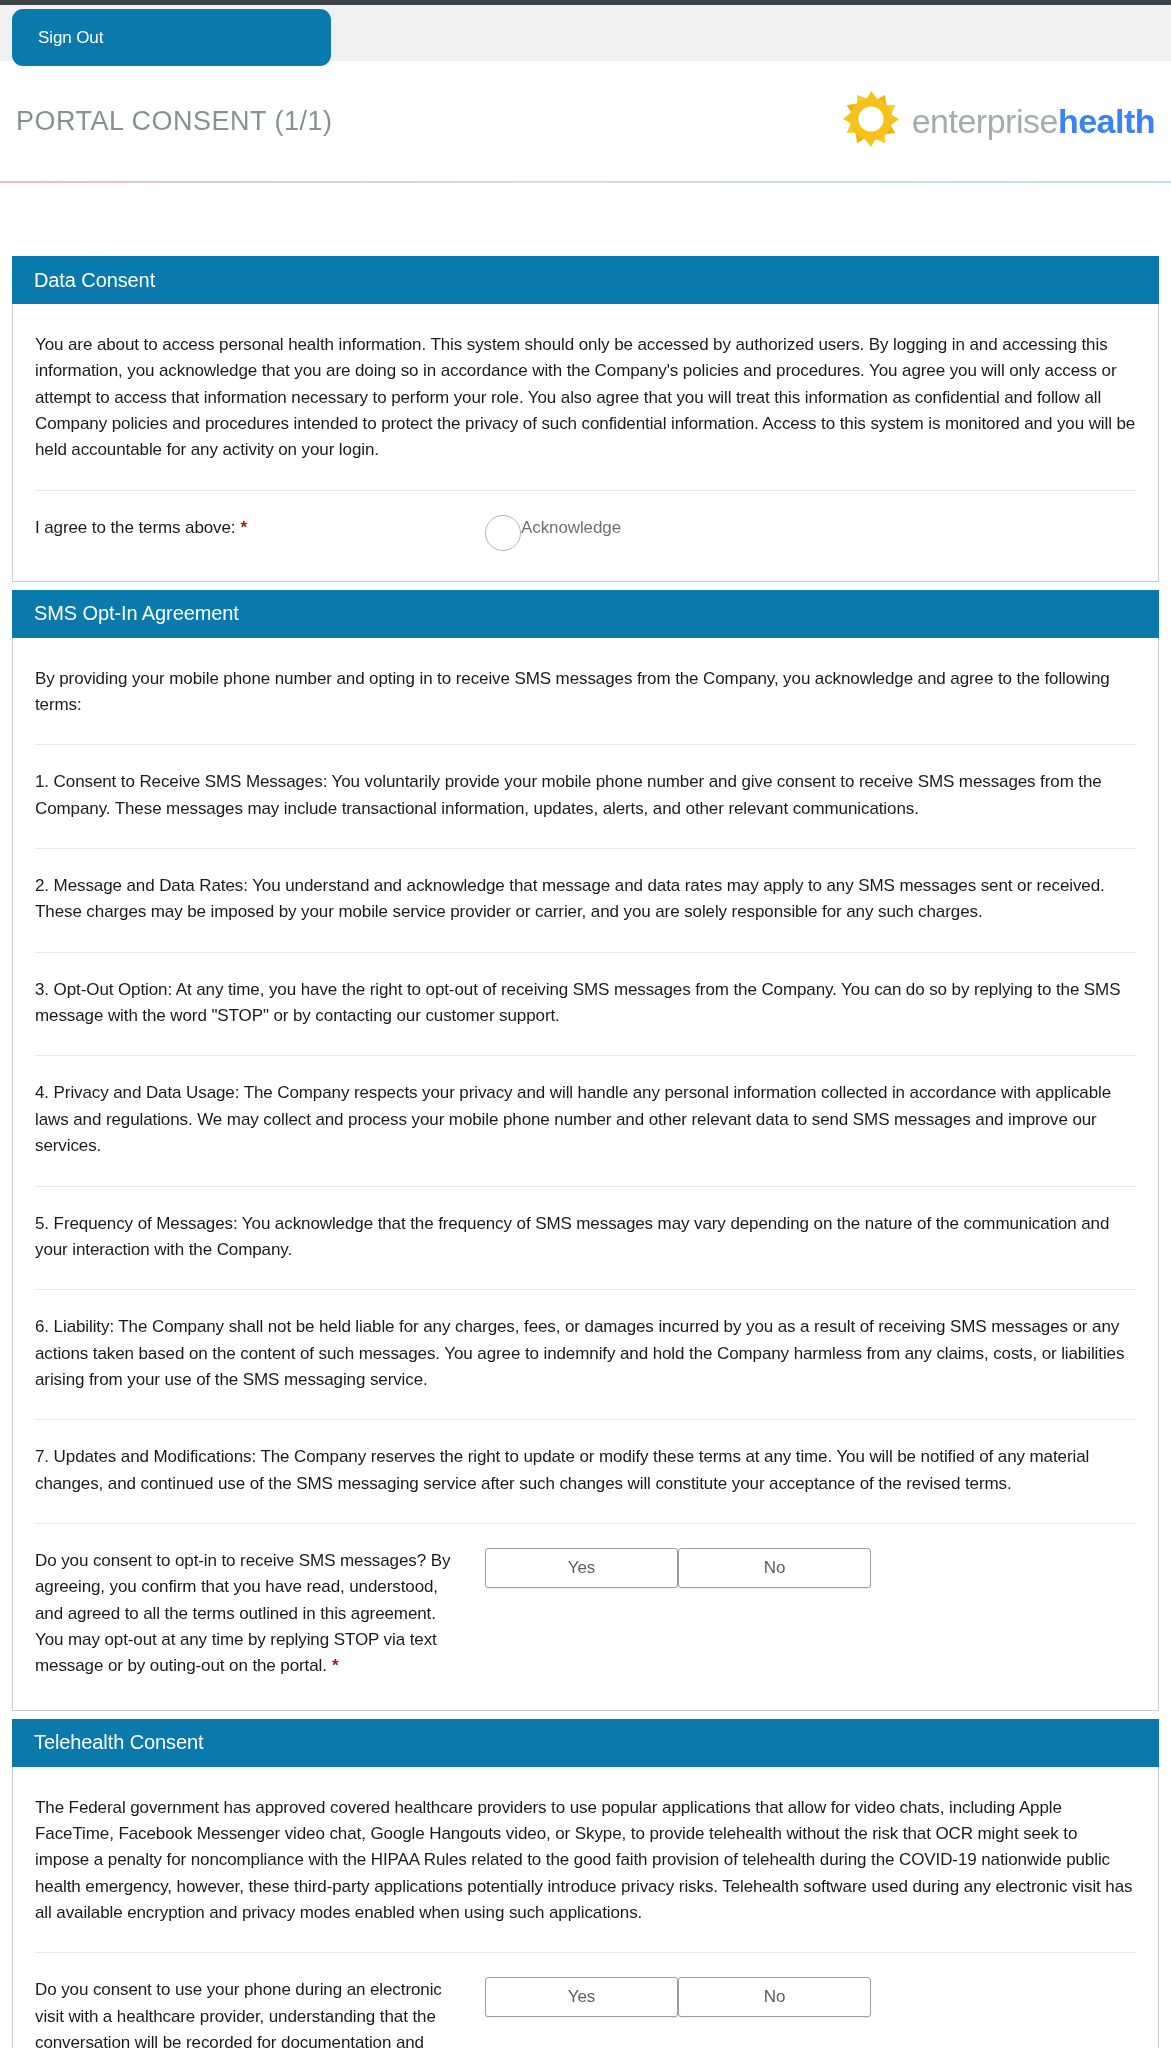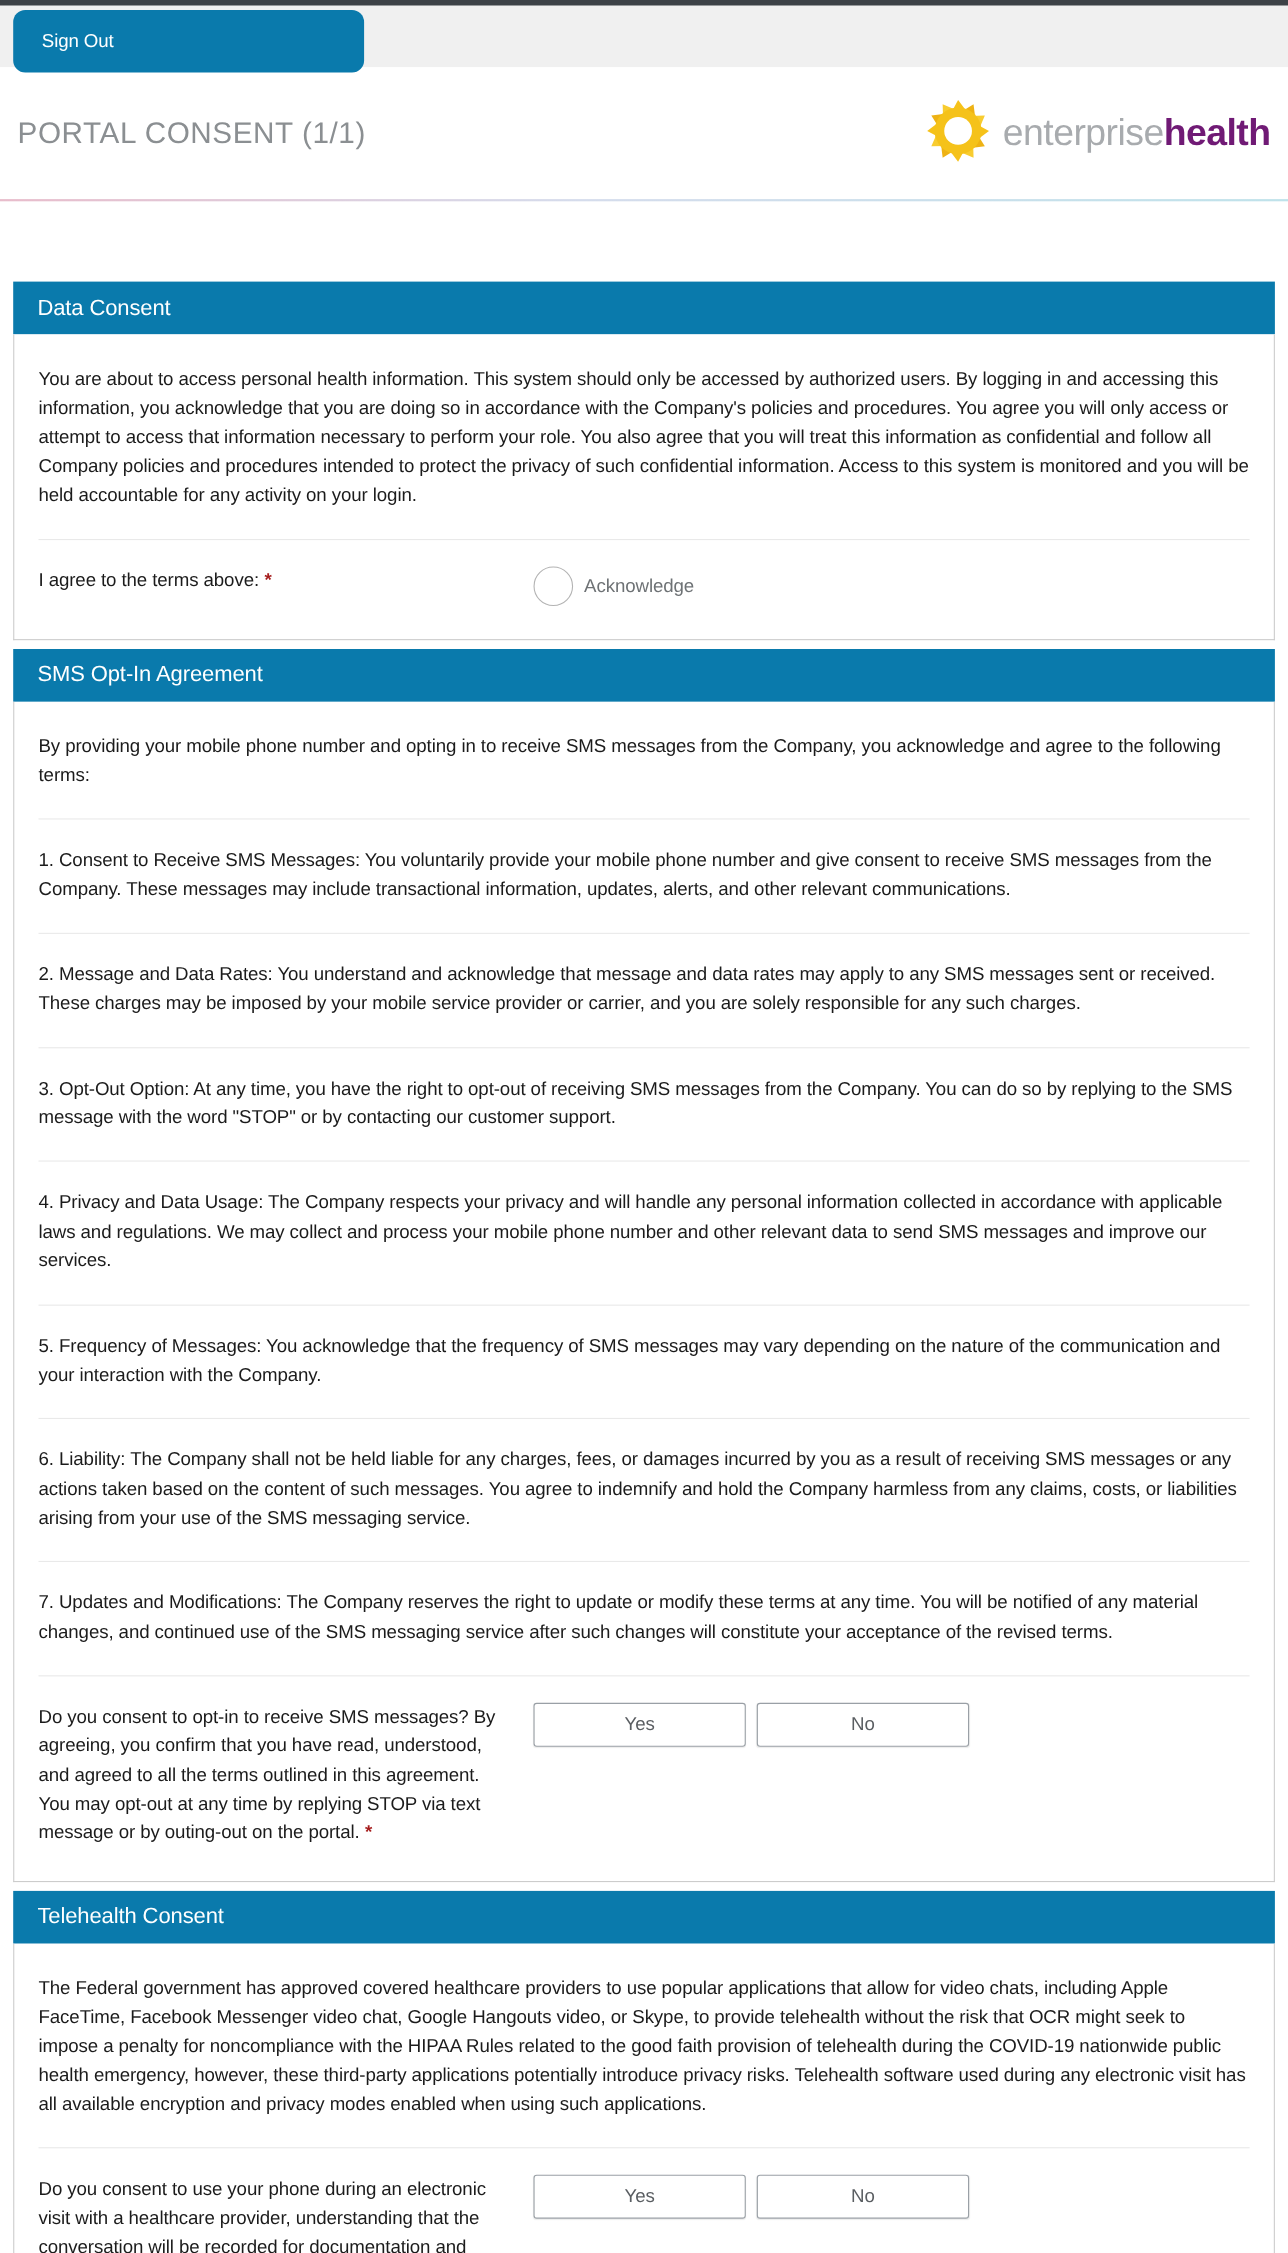--- a/index.html
+++ b/index.html
@@ -44,21 +44,21 @@
   }
   .page-title {
     font-size: 27px;
     font-weight: normal;
     color: #8b8f92;
     letter-spacing: 0.5px;
   }
   .brand { display: flex; align-items: center; gap: 10px; }
   .brand-text { font-size: 34px; letter-spacing: -0.5px; }
   .brand-first { color: #a8abae; }
-  .brand-second { color: #701a75; font-weight: bold; }
+  .brand-second { color: #3b82f6; font-weight: bold; }
   .header-rule {
     height: 2px;
     background: linear-gradient(to right, #e8bccb, #d5dcec 45%, #bfe2ea);
   }
 
   
   main { padding: 73px 12px 0 12px; }
   .section { margin-bottom: 8px; }
   .section-head {
     background: #0a7aac;
@@ -79,21 +79,21 @@
   }
   .section-body.tall-bottom { padding-bottom: 70px; }
   .para + .para, .qrow {
     border-top: 1px solid #e9e9e9;
     margin-top: 26px;
     padding-top: 24px;
   }
   .qrow { display: flex; align-items: flex-start; }
   .qlabel { width: 450px; padding-right: 20px; }
   .req { color: #a51c1c; font-weight: bold; padding-left: 5px; }
-  .qcontrol { flex: 1; display: flex; align-items: center; gap: 10px; }
+  .qcontrol { flex: 1; display: flex; align-items: flex-start; }
 
   
   .radio-circle {
     width: 36px; height: 36px;
     border: 1px solid #b3b3b3;
     border-radius: 50%;
     background: #ffffff;
     flex: 0 0 auto;
     cursor: pointer;
   }

